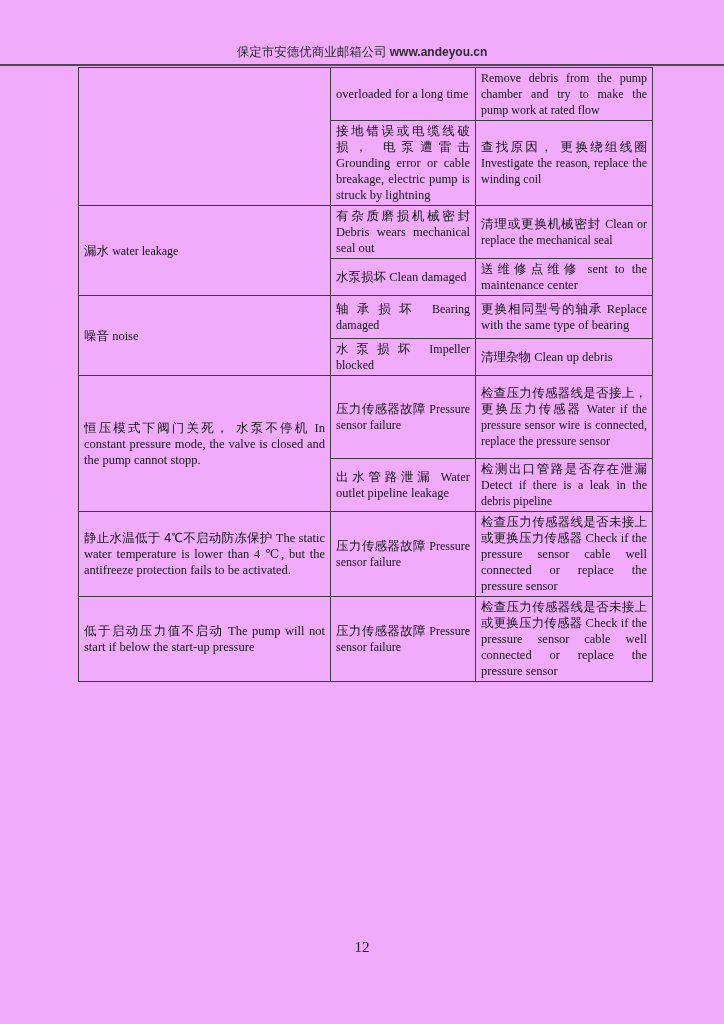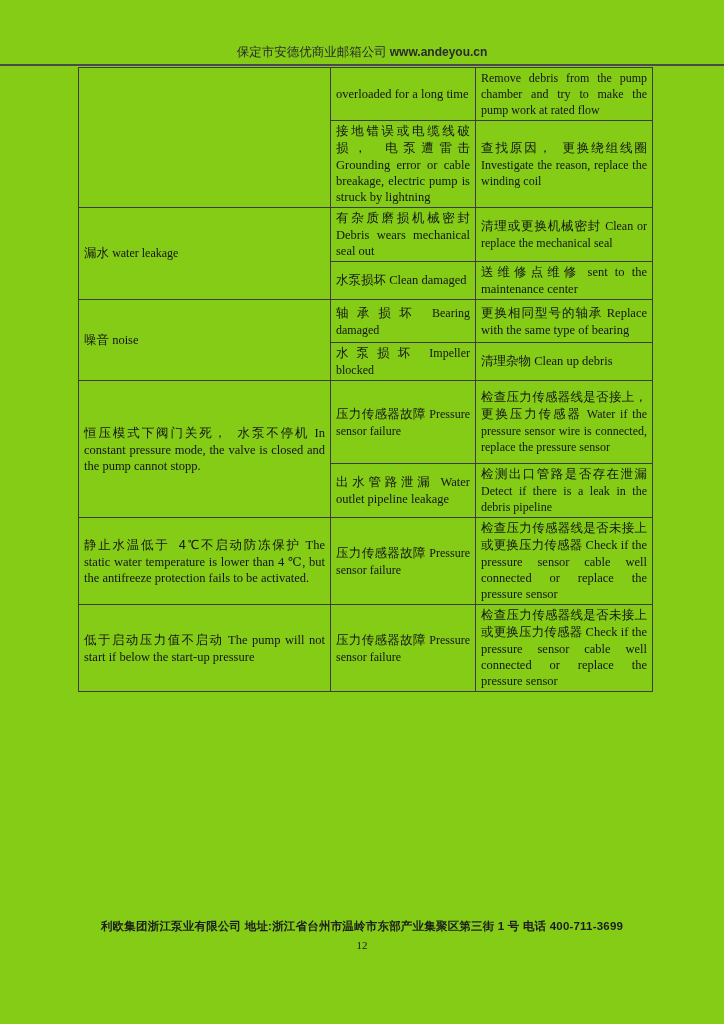--- a/index.html
+++ b/index.html
@@ -1,19 +1,19 @@
 <!DOCTYPE html>
 <html lang="zh"><head>
 <meta charset="utf-8">
 <style>
   html,body{margin:0;padding:0;background:#fff;}
   .page{
     position:relative;
     width:724px;height:1024px;
-    background:#84cc16;
+    background:#f0abfc;
     color:#141414;
     font-family:"Liberation Serif","DejaVu Serif",serif;
     overflow:hidden;
   }
   
   .header{
     position:absolute;top:44px;left:0;width:724px;
     text-align:center;font-size:12.5px;line-height:16px;
     color:#2b2b2b;
   }
@@ -36,39 +36,39 @@
     vertical-align:middle;
     text-align:justify;
     font-size:12.5px;
     line-height:16px;
     color:#141414;
     word-wrap:break-word;
   }
   .w-problem{width:252px;}
   .w-cause{width:145px;}
   .w-solution{width:177px;}
-  .zh{font-family:Liberation Mono, monospace;}
+  .zh{font-family:Liberation Sans, sans-serif;}
   .en-serif{font-family:"Liberation Serif","DejaVu Serif",serif;}
   .en-sans{font-family:Liberation Serif, serif;font-size:12px;}
   tr.r1{height:43px;} tr.r2{height:82px;} tr.r3{height:46px;} tr.r4{height:34px;}
   tr.r5{height:43px;} tr.r6{height:32px;} tr.r7{height:83px;} tr.r8{height:47px;padding-left:24px;}
   tr.r9{height:82px;} tr.r10{height:74px;}
   
   .footer{
     position:absolute;top:919px;left:0;width:724px;
     text-align:center;
     font-family:"Liberation Sans","DejaVu Sans",sans-serif;
     font-weight:bold;font-size:11.5px;color:#1c1c1c;
     letter-spacing:0.2px;
   }
   .page-num{
     position:absolute;top:939px;left:0;width:724px;
     text-align:center;
     font-family:"Liberation Serif","DejaVu Serif",serif;
-    font-size:11px;color:#1c1c1c;
+    font-size:15px;color:#1c1c1c;
   }
 </style>
 </head>
 <body>
 
 <div class="page">
 
   <div class="header">
     <span class="zh">保定市安德优商业邮箱公司</span>
     <span class="site">www.andeyou.cn</span>
@@ -129,16 +129,15 @@
       </tr>
 
       <tr class="r10">
         <td><span class="zh">低于启动压力值不启动</span> <span class="en-serif">The pump will not start if below the start-up pressure</span></td>
         <td><span class="zh">压力传感器故障</span> <span class="en-sans">Pressure sensor failure</span></td>
         <td><span class="zh">检查压力传感器线是否未接上或更换压力传感器</span> <span class="en-serif">Check if the pressure sensor cable well connected or replace the pressure sensor</span></td>
       </tr>
     </tbody>
   </table>
 
-  <div class="footer">利欧集团浙江泵业有限公司  地址:浙江省台州市温岭市东部产业集聚区第三街 1 号   电话 400-711-3699</div>
   <div class="page-num">12</div>
 
 </div>
 
 </body></html>

